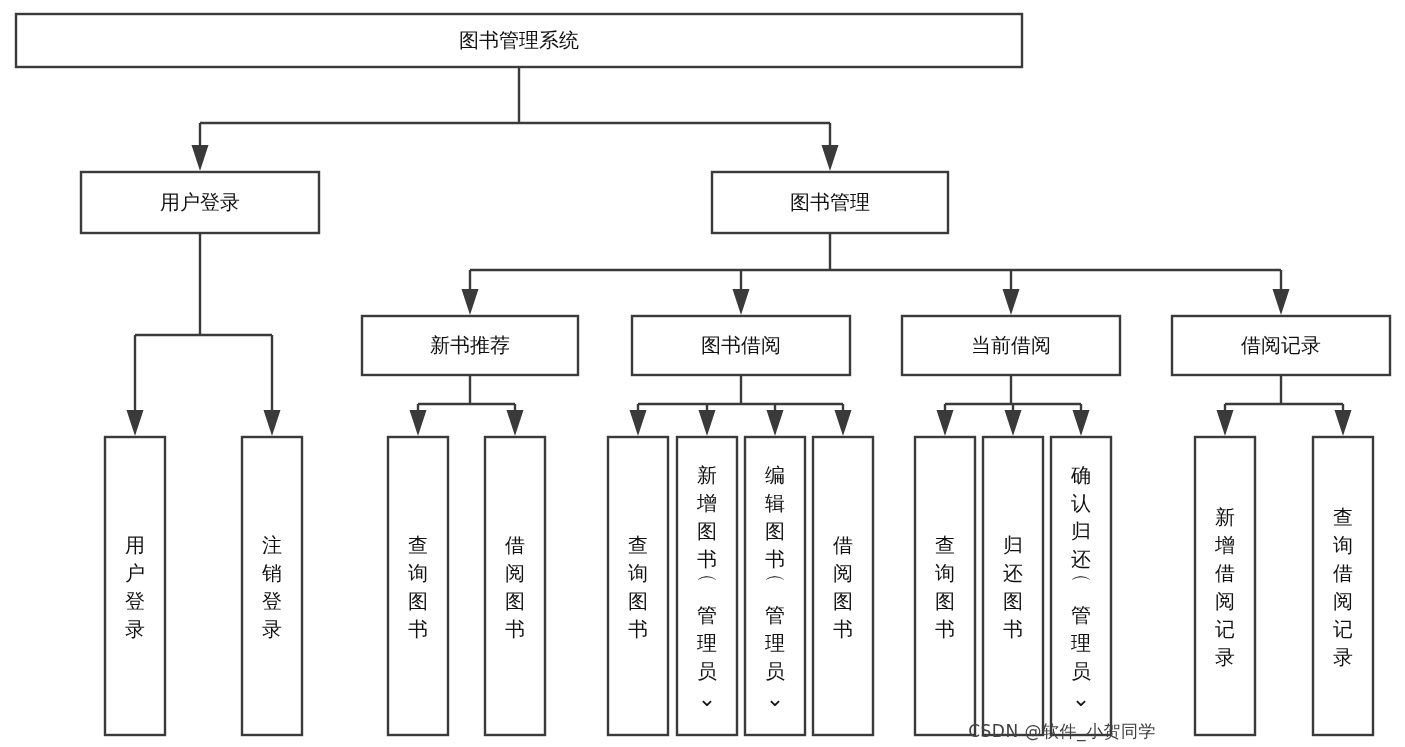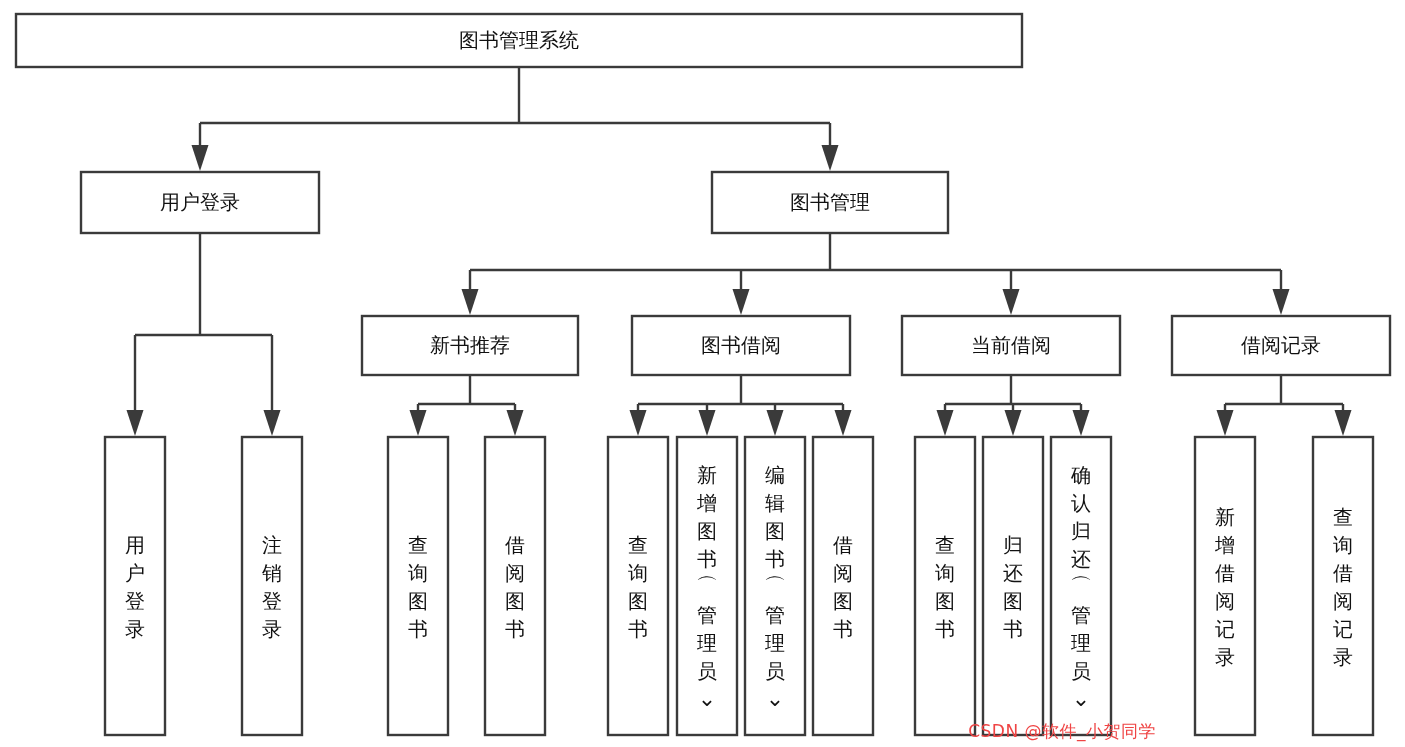--- a/index.html
+++ b/index.html
@@ -55,21 +55,21 @@
     font-size: 20px;
     fill: #111111;
     text-anchor: middle;
   }
   .watermark-text {
     position: absolute;
     right: 8px;
     bottom: 4px;
     font-family: "DejaVu Sans", "Liberation Sans", sans-serif;
     font-size: 17px;
-    color: #ef4444;
+    color: #404040;
     white-space: nowrap;
     letter-spacing: 0.5px;
     user-select: none;
   }
 </style>
 </head>
 <body>
 
 <div id="diagram-root">
   <svg class="diagram-canvas" id="diagram-svg" viewBox="0 0 1405 747" xmlns="http://www.w3.org/2000/svg">

